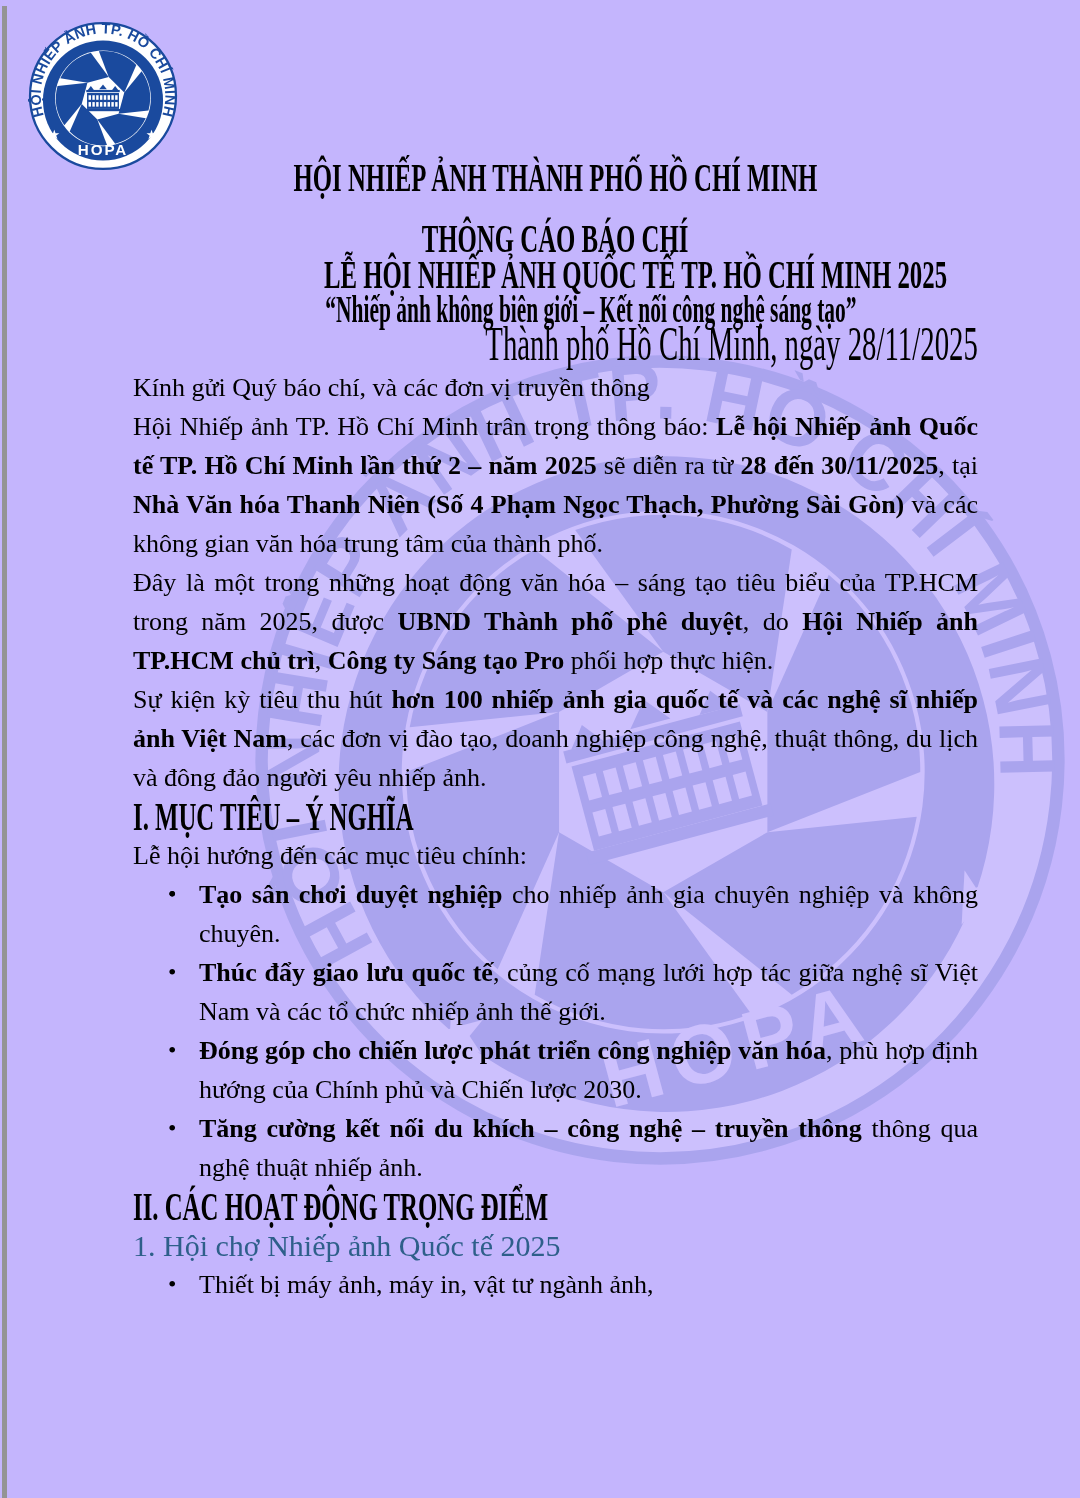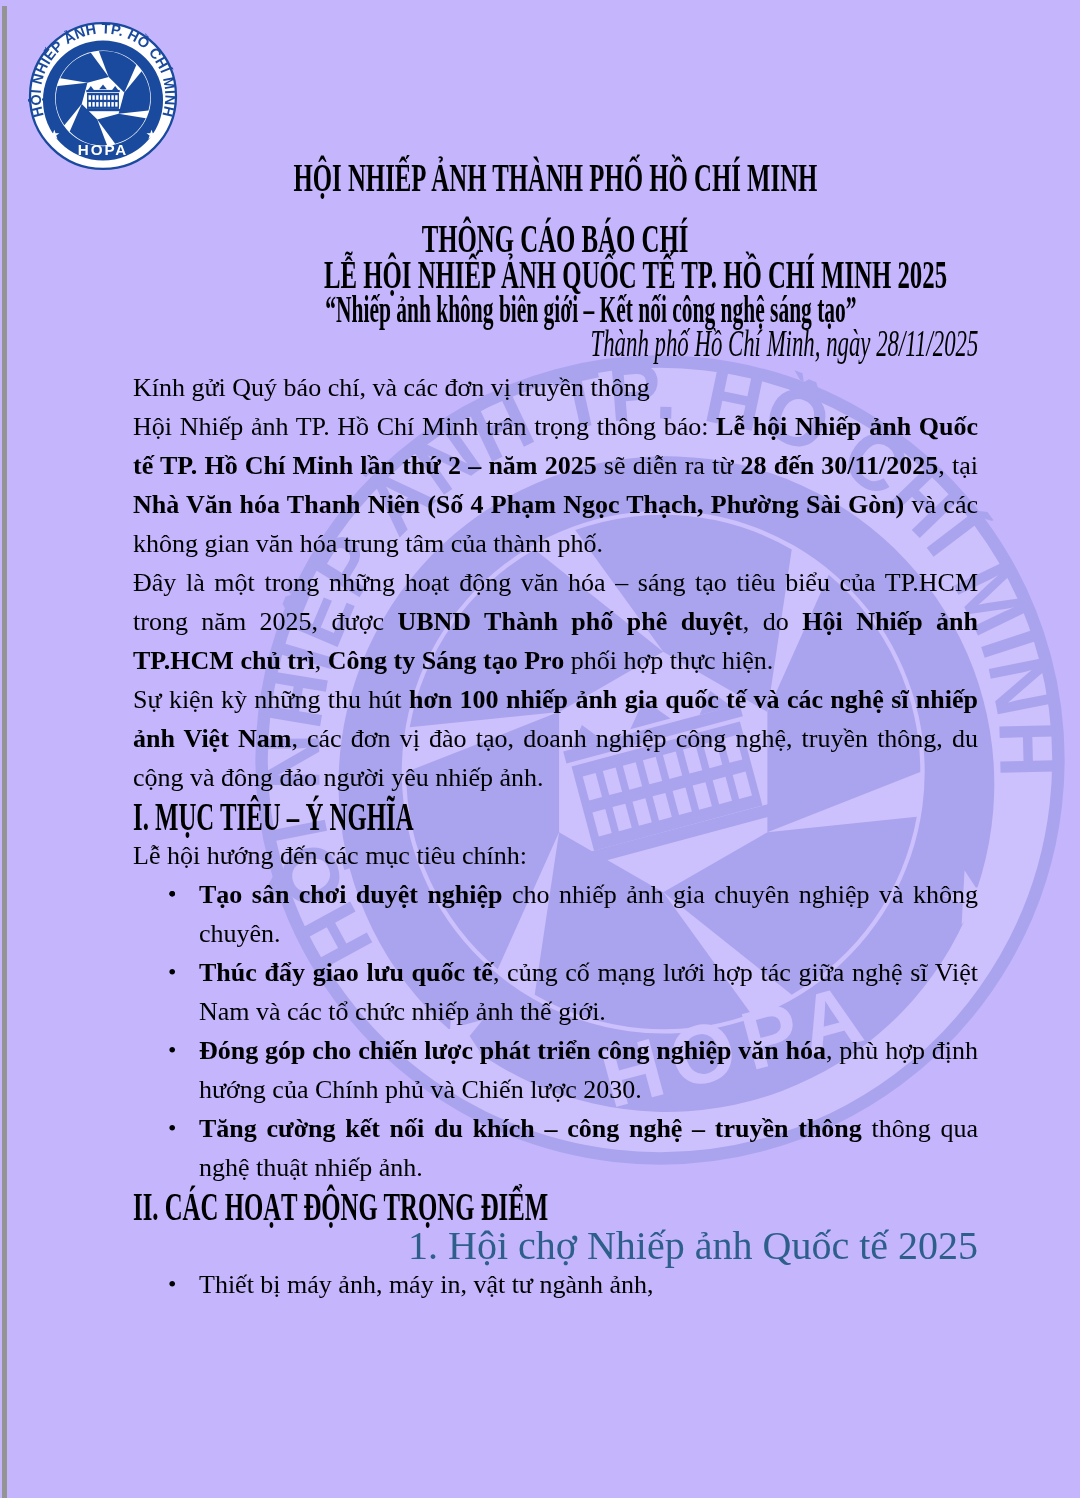--- a/index.html
+++ b/index.html
@@ -21,31 +21,31 @@
   }
   .org-header > span { display:inline-block; transform:scaleX(0.62); transform-origin:50% 50%; line-height:40px; }
 
   .titles { position:absolute; left:133px; top:220px; width:845px; z-index:2; text-align:center; }
   .titles .t { white-space:nowrap; }
   .t1 { font-weight:bold; font-size:40px; line-height:37px; }
   .t2 { font-weight:bold; font-size:40px; line-height:36px; }
   .t3 { font-weight:bold; font-size:37px; line-height:34px; }
   .t1 > span, .t2 > span { display:inline-block; transform:scaleX(0.62); transform-origin:50% 50%; line-height:inherit; }
   .t3 > span { display:inline-block; transform:scaleX(0.58); transform-origin:50% 50%; line-height:inherit; }
-  .dateline { font-style:italic; font-size:38px; line-height:33px; text-align:right; white-space:nowrap; }
+  .dateline { font-size:48px; line-height:33px; text-align:right; white-space:nowrap; }
   .dateline > span { display:inline-block; transform:scaleX(0.60); transform-origin:100% 50%; line-height:inherit; }
 
   .doc-body {
     position:absolute; left:133px; top:368px; width:845px; z-index:2;
     font-size:26px; line-height:39px; text-align:justify;
   }
   .blk { margin:0; }
   .blk.h  { font-weight:normal; text-align:left; font-size:40px; line-height:39px; white-space:nowrap; }
   .blk.h > .seg { display:inline-block; transform:scaleX(0.62); transform-origin:0 50%; line-height:39px; }
-  .blk.sub { text-align:right; font-size:40px; line-height:39px; color:#2e5f8a; }
+  .blk.sub { text-align:left; font-size:30px; line-height:39px; color:#2e5f8a; }
   .blk.li { position:relative; padding-left:66px; }
   .blk.li .dot { position:absolute; left:35px; top:0; font-size:24px; }
 </style>
 </head>
 <body>
 
 <div class="page">
 
   <svg width="0" height="0" style="position:absolute">
     <defs>
@@ -116,21 +116,21 @@
     <div class="t t1"><span>THÔNG CÁO BÁO CHÍ</span></div>
     <div class="t t2"><span>LỄ HỘI NHIẾP ẢNH QUỐC TẾ TP. HỒ CHÍ MINH 2025</span></div>
     <div class="t t3"><span>“Nhiếp ảnh không biên giới – Kết nối công nghệ sáng tạo”</span></div>
     <div class="dateline"><span>Thành phố Hồ Chí Minh, ngày 28/11/2025</span></div>
   </div>
 
   <div class="doc-body">
       <div class="blk p"><span class="seg"><span>Kính gửi Quý báo chí, và các đơn vị truyền thông</span></span></div>
       <div class="blk p"><span class="seg"><span>Hội Nhiếp ảnh TP. Hồ Chí Minh trân trọng thông báo: </span><b>Lễ hội Nhiếp ảnh Quốc tế TP. Hồ Chí Minh lần thứ 2 – năm 2025</b><span> sẽ diễn ra từ </span><b>28 đến 30/11/2025</b><span>, tại </span><b>Nhà Văn hóa Thanh Niên (Số 4 Phạm Ngọc Thạch, Phường Sài Gòn)</b><span> và các không gian văn hóa trung tâm của thành phố.</span></span></div>
       <div class="blk p"><span class="seg"><span>Đây là một trong những hoạt động văn hóa – sáng tạo tiêu biểu của TP.HCM trong năm 2025, được </span><b>UBND Thành phố phê duyệt</b><span>, do </span><b>Hội Nhiếp ảnh TP.HCM chủ trì</b><span>, </span><b>Công ty Sáng tạo Pro</b><span> phối hợp thực hiện.</span></span></div>
-      <div class="blk p"><span class="seg"><span>Sự kiện kỳ những thu hút </span><b>hơn 100 nhiếp ảnh gia quốc tế và các nghệ sĩ nhiếp ảnh Việt Nam</b><span>, các đơn vị đào tạo, doanh nghiệp công nghệ, truyền thông, du cộng và đông đảo người yêu nhiếp ảnh.</span></span></div>
+      <div class="blk p"><span class="seg"><span>Sự kiện kỳ tiêu thu hút </span><b>hơn 100 nhiếp ảnh gia quốc tế và các nghệ sĩ nhiếp ảnh Việt Nam</b><span>, các đơn vị đào tạo, doanh nghiệp công nghệ, thuật thông, du lịch và đông đảo người yêu nhiếp ảnh.</span></span></div>
       <div class="blk h"><span class="seg"><b>I. MỤC TIÊU – Ý NGHĨA</b></span></div>
       <div class="blk p"><span class="seg"><span>Lễ hội hướng đến các mục tiêu chính:</span></span></div>
       <div class="blk li"><span class="dot">•</span></div>
       <div class="blk li"><span class="dot">•</span><span class="seg"><b>Tạo sân chơi duyệt nghiệp</b><span> cho nhiếp ảnh gia chuyên nghiệp và không chuyên.</span></span></div>
       <div class="blk li"><span class="dot">•</span><span class="seg"><b>Thúc đẩy giao lưu quốc tế</b><span>, củng cố mạng lưới hợp tác giữa nghệ sĩ Việt Nam và các tổ chức nhiếp ảnh thế giới.</span></span></div>
       <div class="blk li"><span class="dot">•</span><span class="seg"><b>Đóng góp cho chiến lược phát triển công nghiệp văn hóa</b><span>, phù hợp định hướng của Chính phủ và Chiến lược 2030.</span></span></div>
       <div class="blk li"><span class="dot">•</span><span class="seg"><b>Tăng cường kết nối du khích – công nghệ – truyền thông</b><span> thông qua nghệ thuật nhiếp ảnh.</span></span></div>
       <div class="blk h"><span class="seg"><b>II. CÁC HOẠT ĐỘNG TRỌNG ĐIỂM</b></span></div>
       <div class="blk sub"><span class="seg"><span>1. Hội chợ Nhiếp ảnh Quốc tế 2025</span></span></div>
       <div class="blk li"><span class="dot">•</span><span class="seg"><span>Thiết bị máy ảnh, máy in, vật tư ngành ảnh,</span></span></div>

